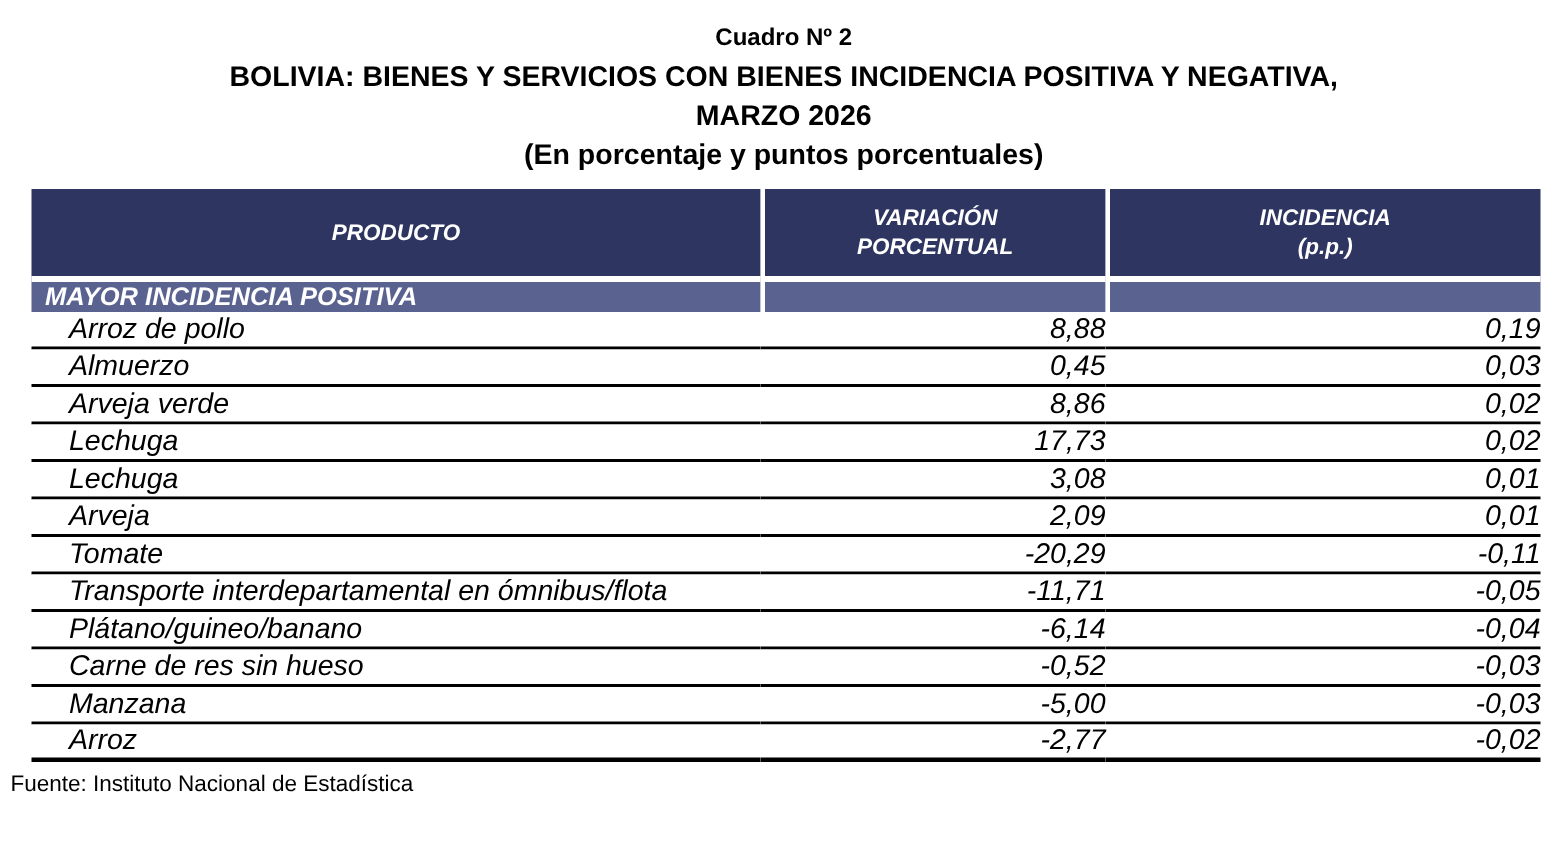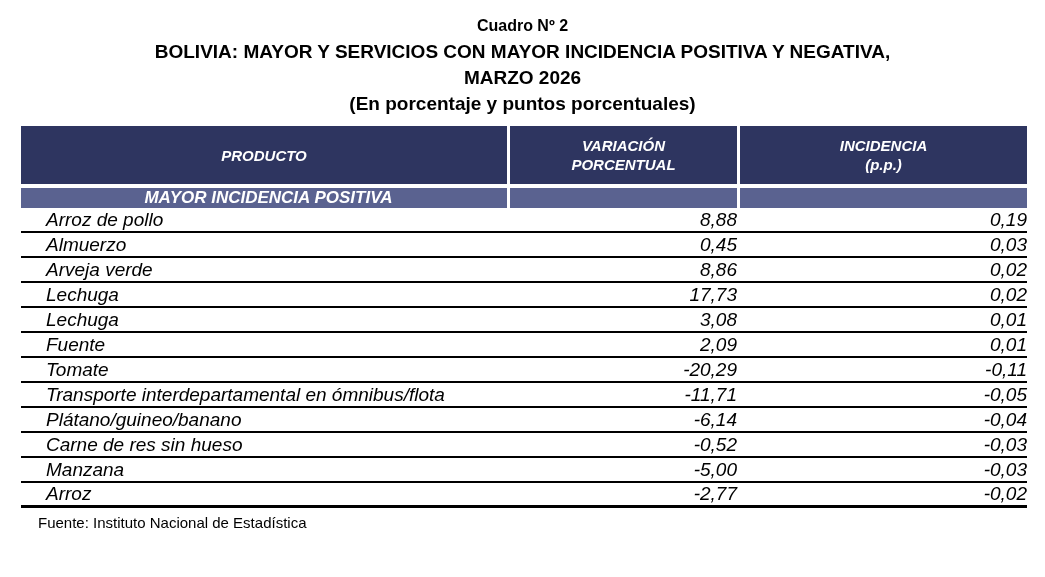--- a/index.html
+++ b/index.html
@@ -28,38 +28,38 @@
     background:var(--header-bg);color:var(--header-text);
     font-size:15px;font-weight:bold;height:58px;
     text-align:center;vertical-align:middle;line-height:19px;padding:0;
   }
   thead th.vdiv{border-left:3px solid #fff;}
   tr.section-row td{
     background:var(--section-bg);height:21px;border-top:4px solid #fff;padding:0;
   }
   tr.section-row td.section-label{
     color:var(--header-text);font-weight:bold;font-size:17px;
-    padding-left:9px;text-align:center;vertical-align:middle;
+    padding-left:9px;text-align:left;vertical-align:middle;
   }
   tr.section-row td.vdiv{border-left:3px solid #fff;}
   tr.data-row td{
     background:var(--row-bg);height:25px;border-bottom:2px solid var(--border);
     font-size:19px;vertical-align:middle;padding:0;white-space:nowrap;
   }
   tr.data-row td.c-prod{padding-left:25px;text-align:left;}
   tr.data-row td.c-num{text-align:right;}
   tr.last-row td{border-bottom:3px solid var(--border);}
-  .source-note{margin:6px 0 0 38px;font-size:15px;line-height:18px;}
+  .source-note{margin:6px 0 0 7px;font-size:15px;line-height:18px;}
 </style>
 </head>
 <body>
 
 <div class="title-block">
   <div class="title-line-sm">Cuadro Nº 2</div>
-  <div class="title-line">BOLIVIA: MAYOR Y SERVICIOS CON MAYOR INCIDENCIA POSITIVA Y NEGATIVA,</div>
+  <div class="title-line">BOLIVIA: BIENES Y SERVICIOS CON BIENES INCIDENCIA POSITIVA Y NEGATIVA,</div>
   <div class="title-line">MARZO 2026</div>
   <div class="title-line">(En porcentaje y puntos porcentuales)</div>
 </div>
 
 <table class="main">
   <colgroup>
     <col style="width:486px">
     <col style="width:230px">
     <col style="width:290px">
   </colgroup>
@@ -103,21 +103,21 @@
         <td class="c-prod">Lechuga</td>
         <td class="c-num">17,73</td>
         <td class="c-num">0,02</td>
       </tr>
       <tr class="data-row">
         <td class="c-prod">Lechuga</td>
         <td class="c-num">3,08</td>
         <td class="c-num">0,01</td>
       </tr>
       <tr class="data-row">
-        <td class="c-prod">Fuente</td>
+        <td class="c-prod">Arveja</td>
         <td class="c-num">2,09</td>
         <td class="c-num">0,01</td>
       </tr>
       <tr class="data-row">
         <td class="c-prod">Tomate</td>
         <td class="c-num">-20,29</td>
         <td class="c-num">-0,11</td>
       </tr>
       <tr class="data-row">
         <td class="c-prod">Transporte interdepartamental en ómnibus/flota</td>

